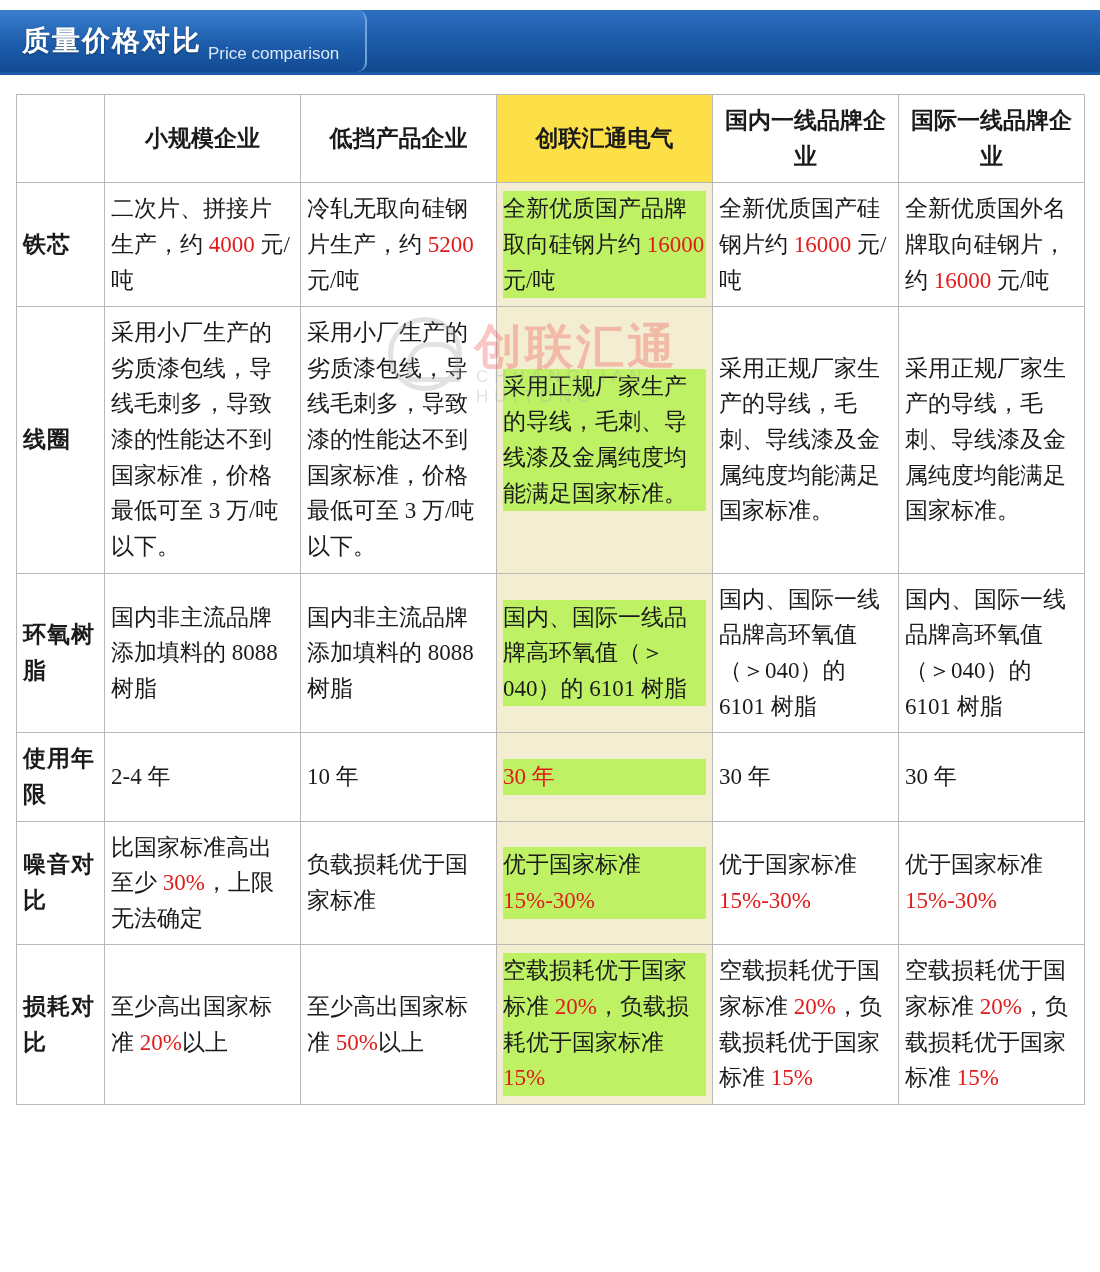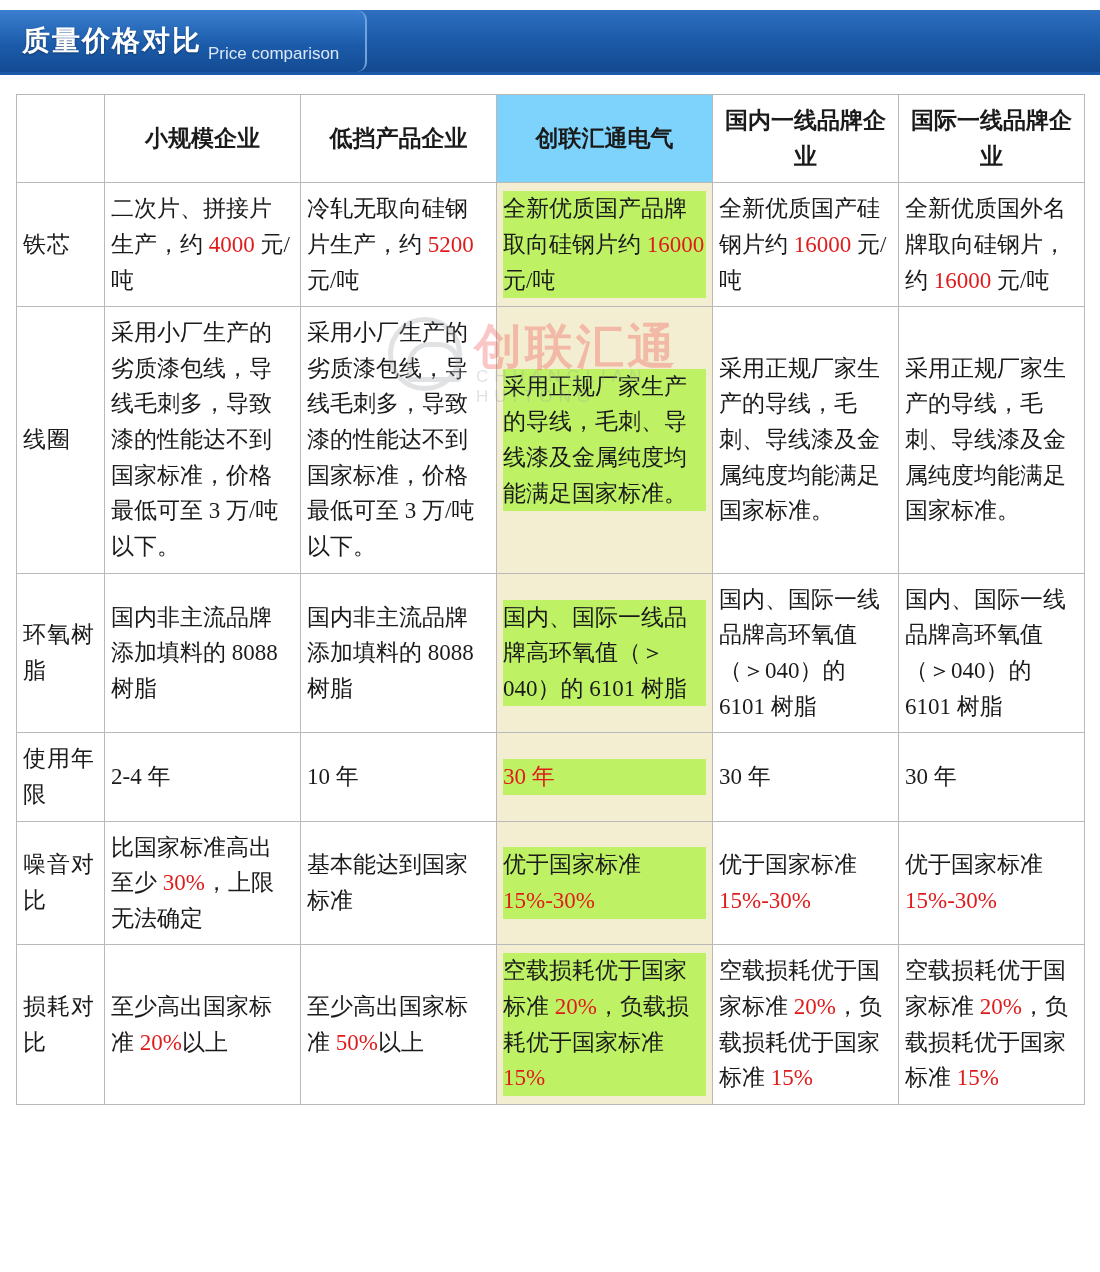--- a/index.html
+++ b/index.html
@@ -90,26 +90,26 @@
   col.c5 { width: 186px; }
 
   thead th {
     height: 82px;
     font-size: 22px;
     font-weight: bold;
     font-family: "Liberation Sans", "DejaVu Sans", sans-serif;
   }
   th.corner { background: #ffffff; }
   th.hl {
-    background: #7dd3fc;
+    background: #fde047;
     color: #d42020;
   }
   td.rowhead {
     font-size: 21px;
-    font-weight: normal;
+    font-weight: bold;
     font-family: "Liberation Sans", "DejaVu Sans", sans-serif;
     letter-spacing: 1px;
   }
   td.hlcol {
     background: #f3edd2;
   }
   td.hlcol .txt { background: #bef264; }
   .red { color: #e01b1b; }
   .cellbody { display: block; }
 
@@ -245,21 +245,21 @@
               <span class="cellbody txt red">30 年</span>
             </td>
           <td class="red">30 年</td>
           <td class="red">30 年</td>
         </tr>
         <tr>
           <td class="rowhead">噪音对比</td>
           <td>
               <span class="cellbody">比国家标准高出至少 <span class="red">30%</span>，上限无法确定</span>
             </td>
-          <td>基本能达到国家标准</td>
+          <td>负载损耗优于国家标准</td>
           <td class="hlcol">
               <span class="cellbody txt">优于国家标准 <span class="red">15%-30%</span></span>
             </td>
           <td>
               <span class="cellbody">优于国家标准 <span class="red">15%-30%</span></span>
             </td>
           <td>
               <span class="cellbody">优于国家标准 <span class="red">15%-30%</span></span>
             </td>
         </tr>

